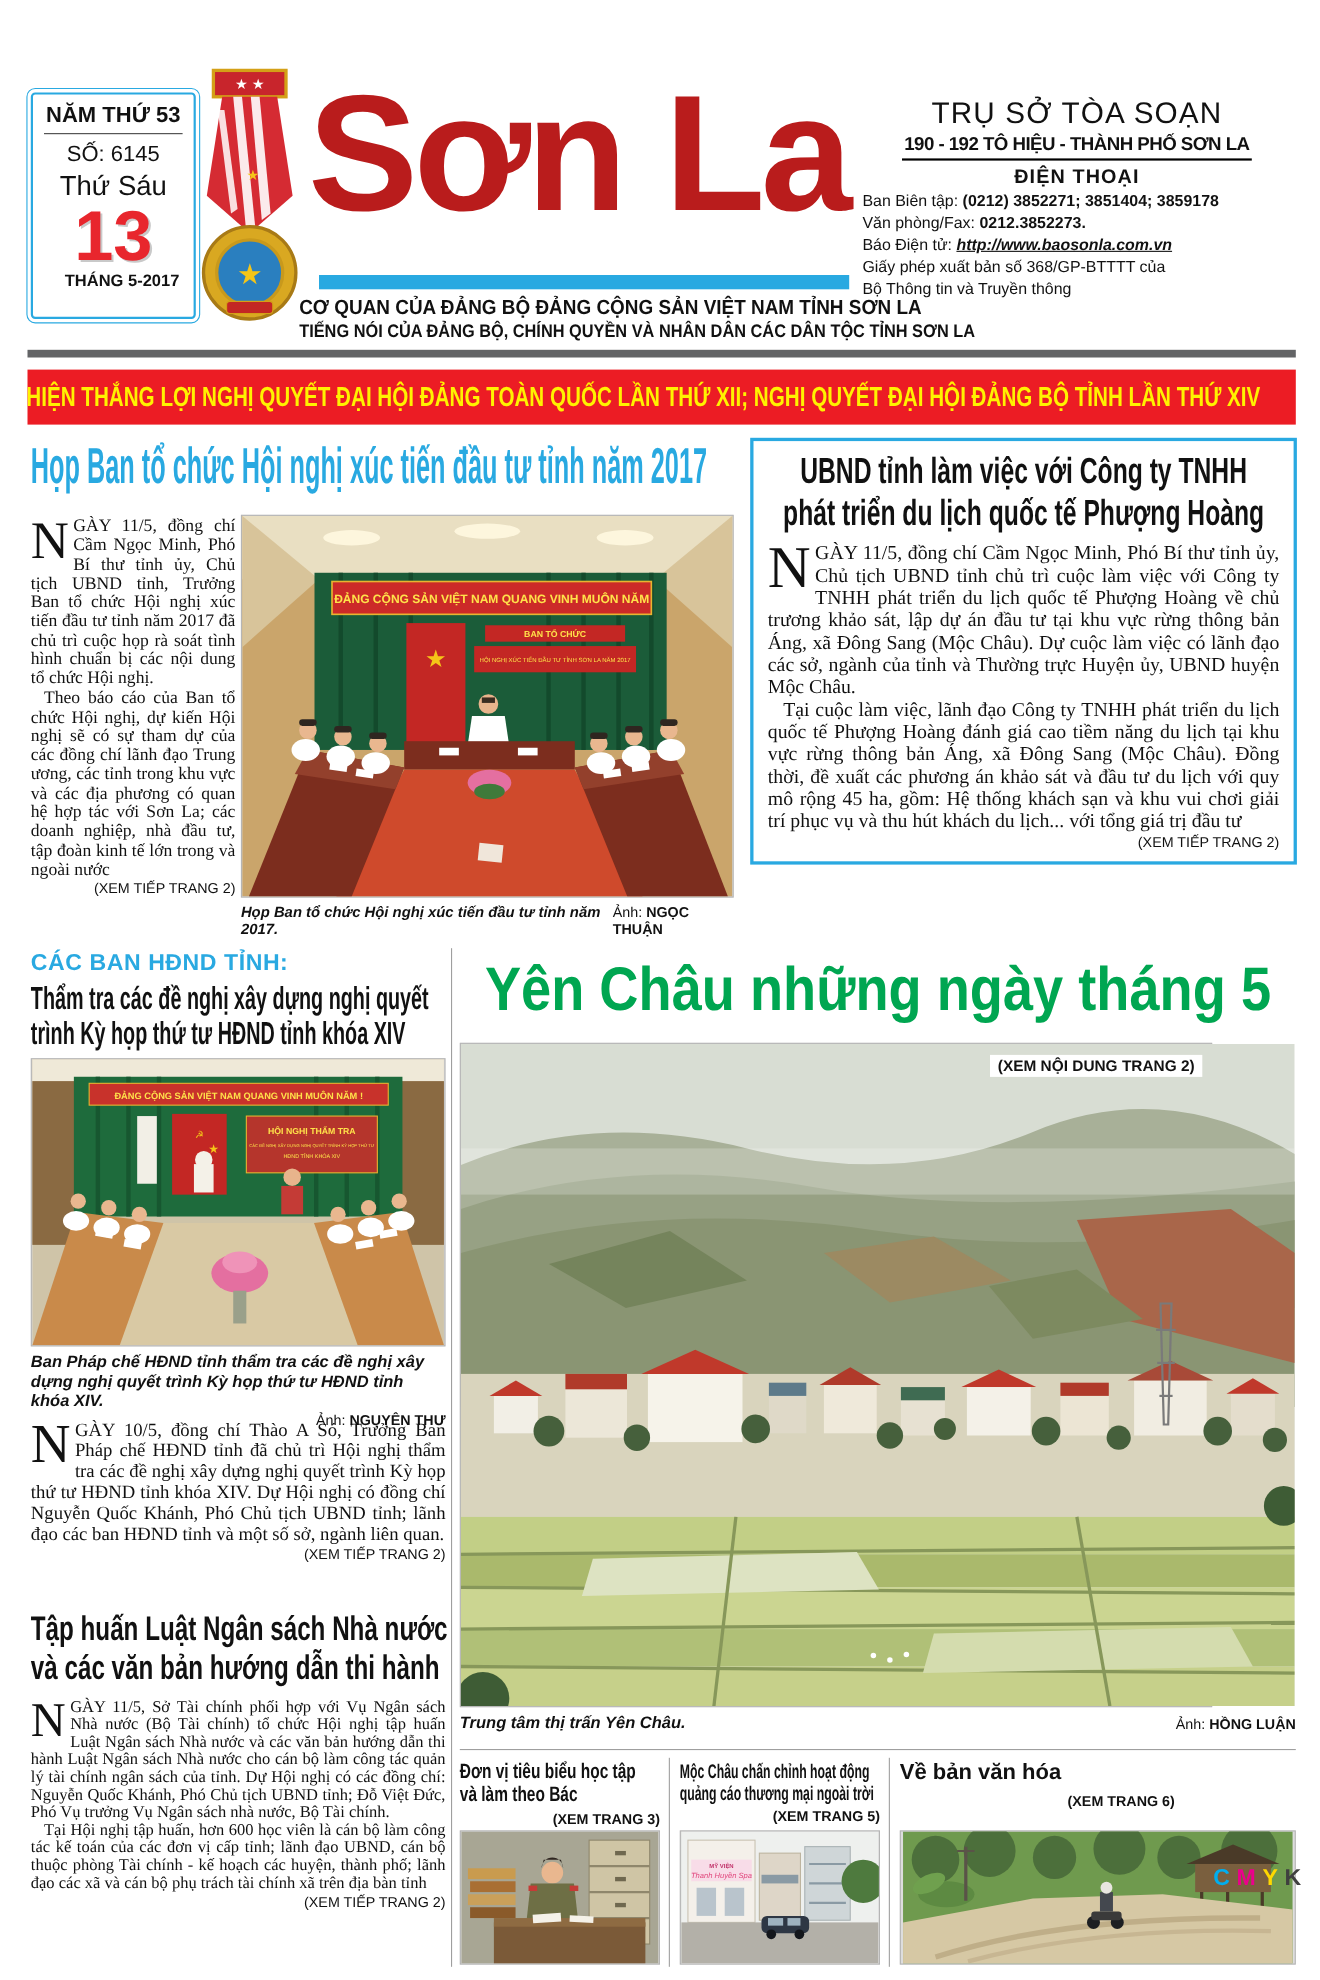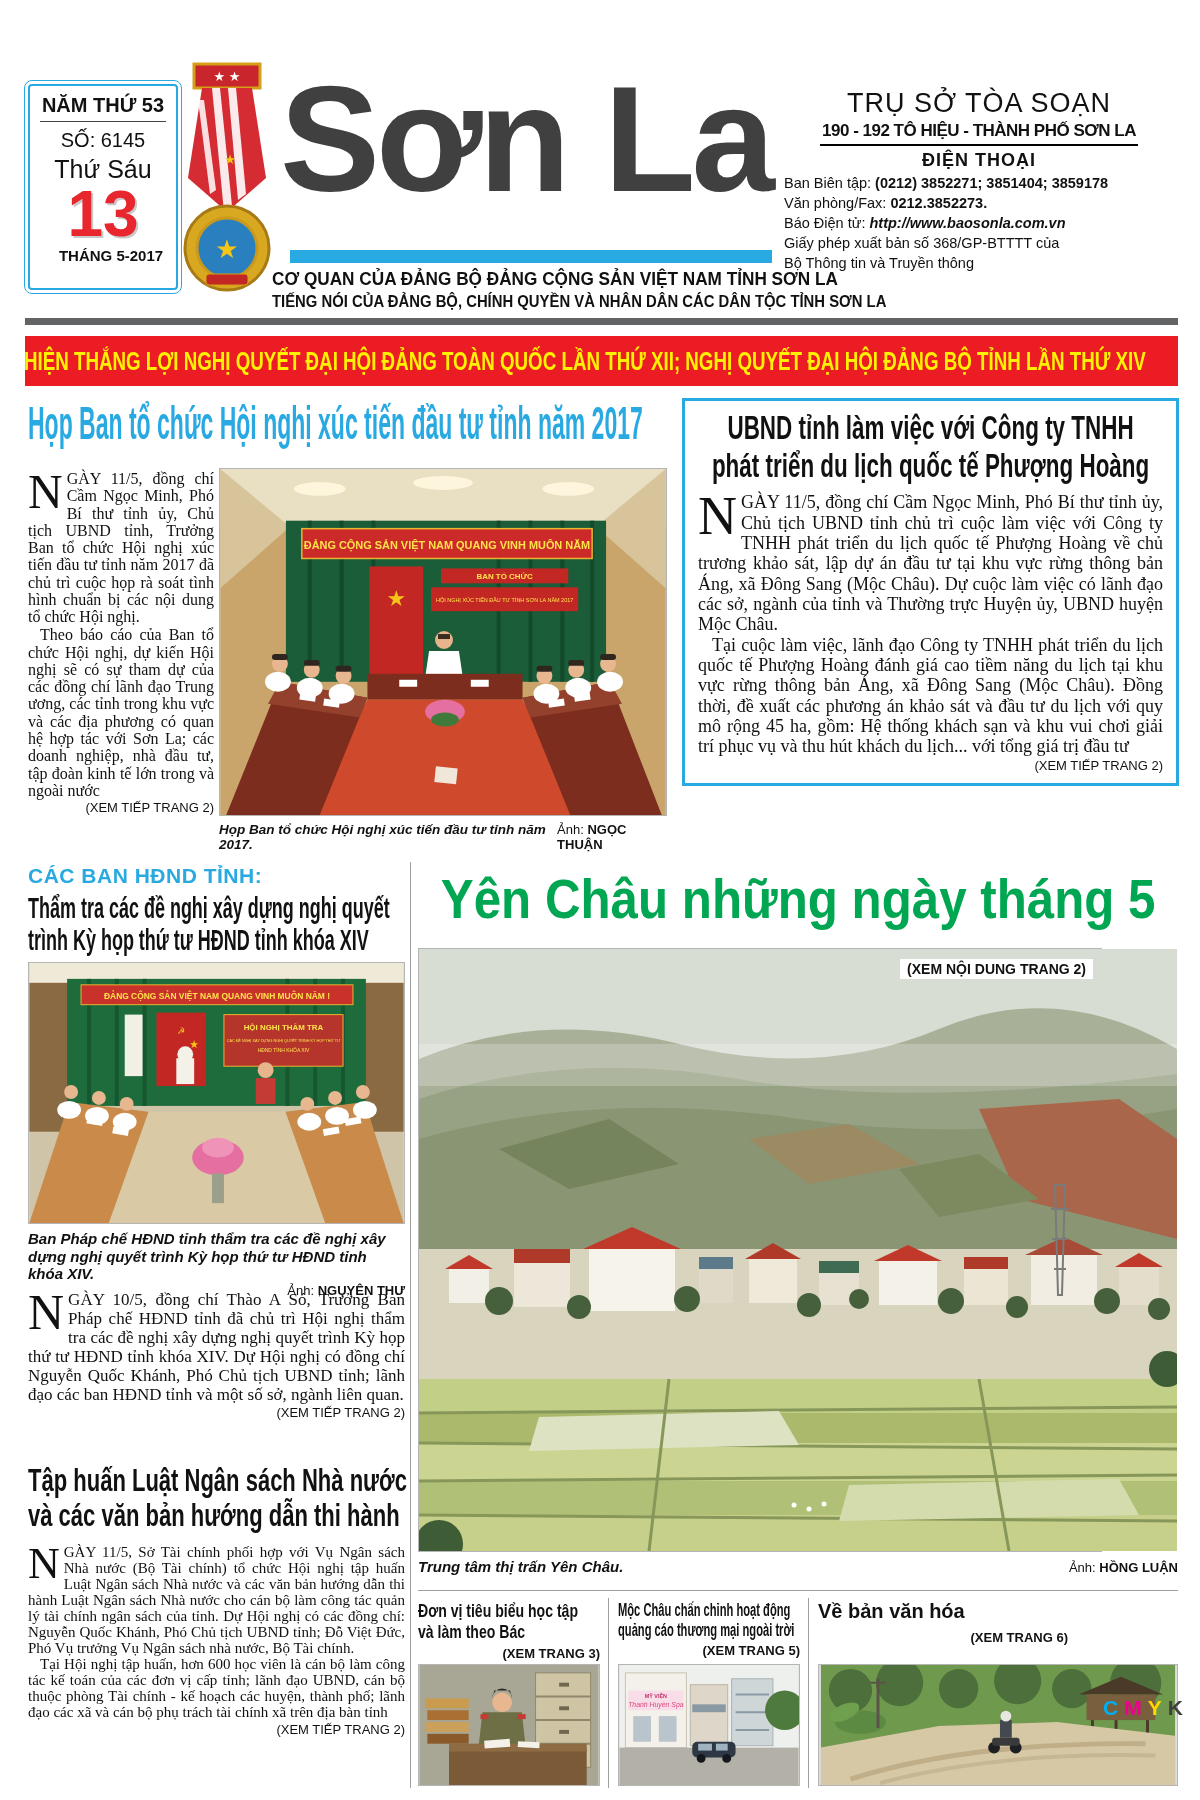--- a/index.html
+++ b/index.html
@@ -15,31 +15,31 @@
 
   
   .datebox{left:28px;top:84px;width:146px;height:202px;border:2px solid #29a9e1;border-radius:4px;
            outline:1px solid #29a9e1;outline-offset:3px;text-align:center;background:#fff;}
   .datebox .l1{font-size:20px;font-weight:bold;margin:8px 10px 0;padding-bottom:4px;border-bottom:1px solid #444;}
   .datebox .l2{font-size:20px;margin-top:7px;}
   .datebox .l3{font-size:25px;margin-top:3px;}
   .datebox .day{font-size:64px;font-weight:bold;color:#e8262d;line-height:0.95;margin-top:0;
                 text-shadow:2px 2px 0 #c9c9c9;}
   .datebox .l5{font-size:15px;font-weight:bold;margin-top:2px;margin-left:16px;}
-  .mast-title{left:280px;top:64px;width:505px;font-size:150px;font-weight:bold;color:#404040;
+  .mast-title{left:280px;top:64px;width:505px;font-size:150px;font-weight:bold;color:#b91c1c;
               letter-spacing:-4px;line-height:1.0;white-space:nowrap;}
   .mast-bar{left:290px;top:250px;width:482px;height:13px;background:#29a9e1;}
   .office{left:778px;top:88px;width:402px;text-align:center;}
   .office .t1{font-size:27px;letter-spacing:1px;}
   .office .t2{display:inline-block;font-size:17px;font-weight:bold;letter-spacing:-0.5px;
               border-bottom:2px solid #000;padding:2px 2px 3px;}
   .office .t3{font-size:18px;font-weight:bold;letter-spacing:1px;margin:4px 0 2px;}
   .office .ln{font-size:14.5px;text-align:left;line-height:1.38;padding-left:6px;}
   .office .ln b{font-weight:bold;}
-  .url{font-weight:bold;font-style:italic;}
+  .url{font-weight:bold;font-style:italic;text-decoration:underline;}
   .graybar{left:25px;top:318px;width:1153px;height:7px;background:#636466;}
   .redbanner{left:25px;top:336px;width:1153px;height:50px;background:#ec1c24;
              display:flex;align-items:center;justify-content:center;overflow:hidden;}
   .redbanner .txt{font-size:25px;font-weight:bold;color:#fff200;line-height:1;}
 
   
   .dropcap{float:left;font-family:"Liberation Serif",serif;font-weight:normal;
            line-height:0.82;padding:2px 4px 0 0;}
   .cont{font-size:13px;margin-top:2px;}
   .caption{font-style:italic;font-weight:bold;}

